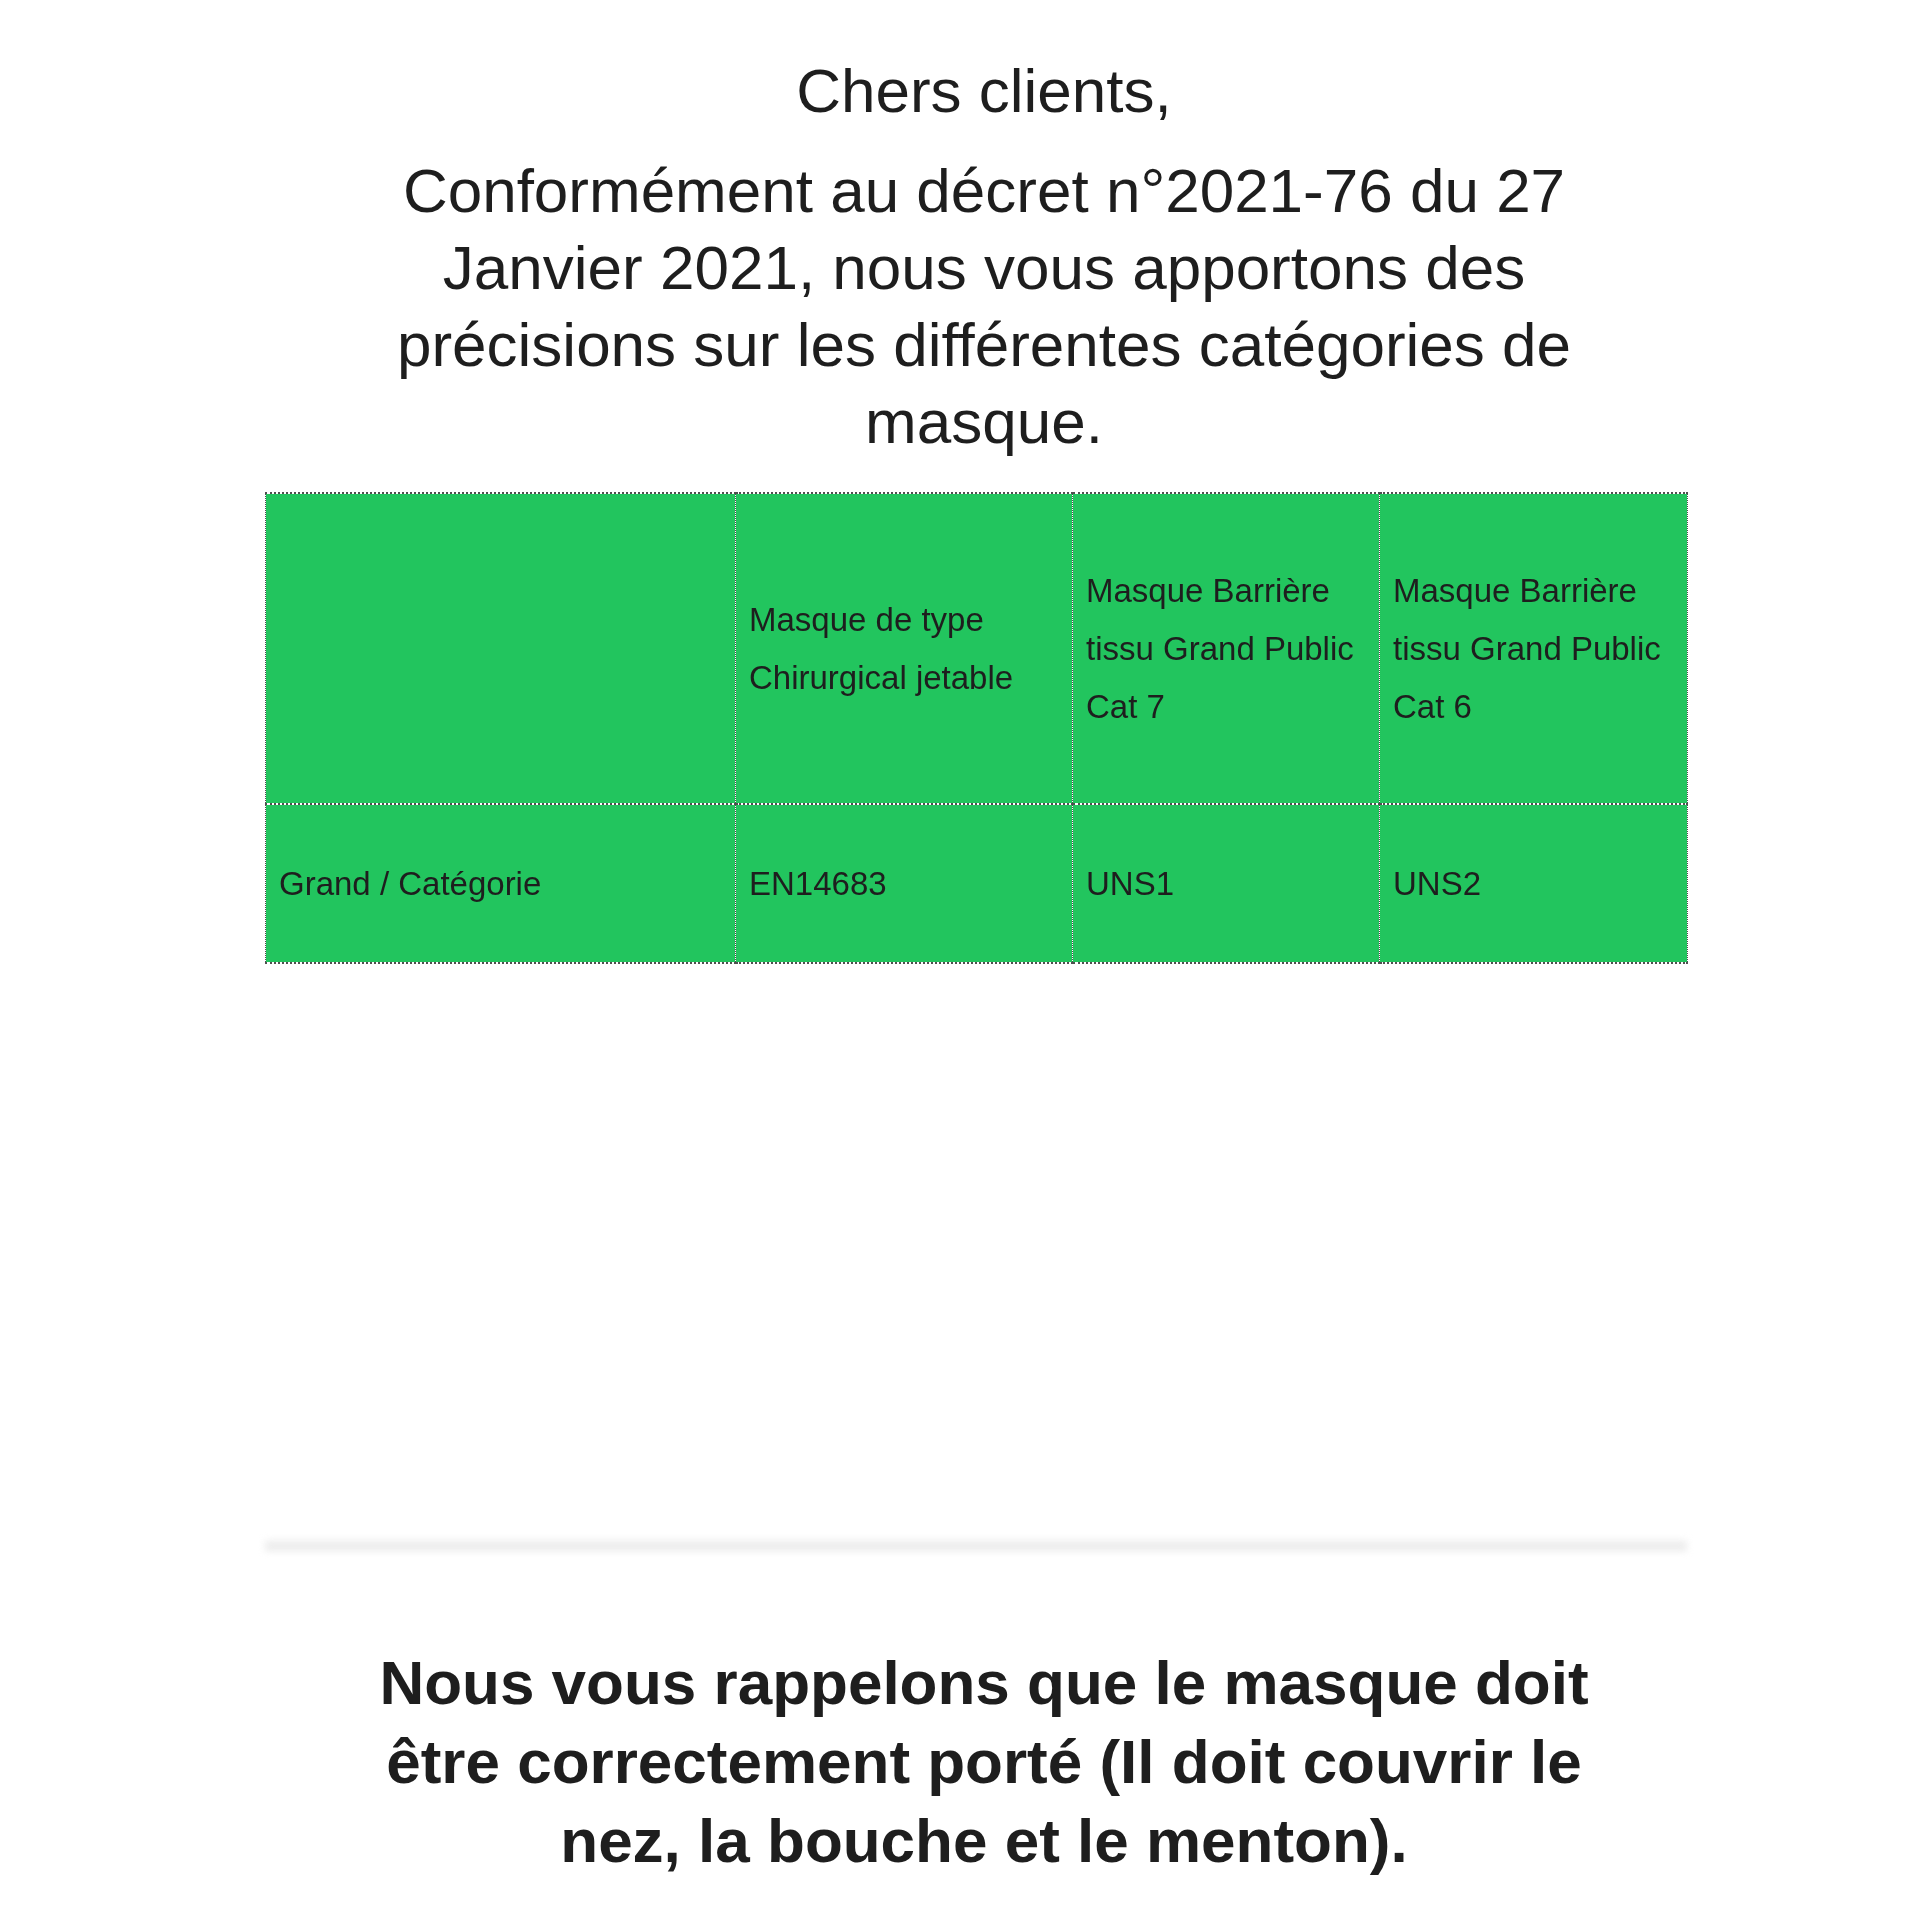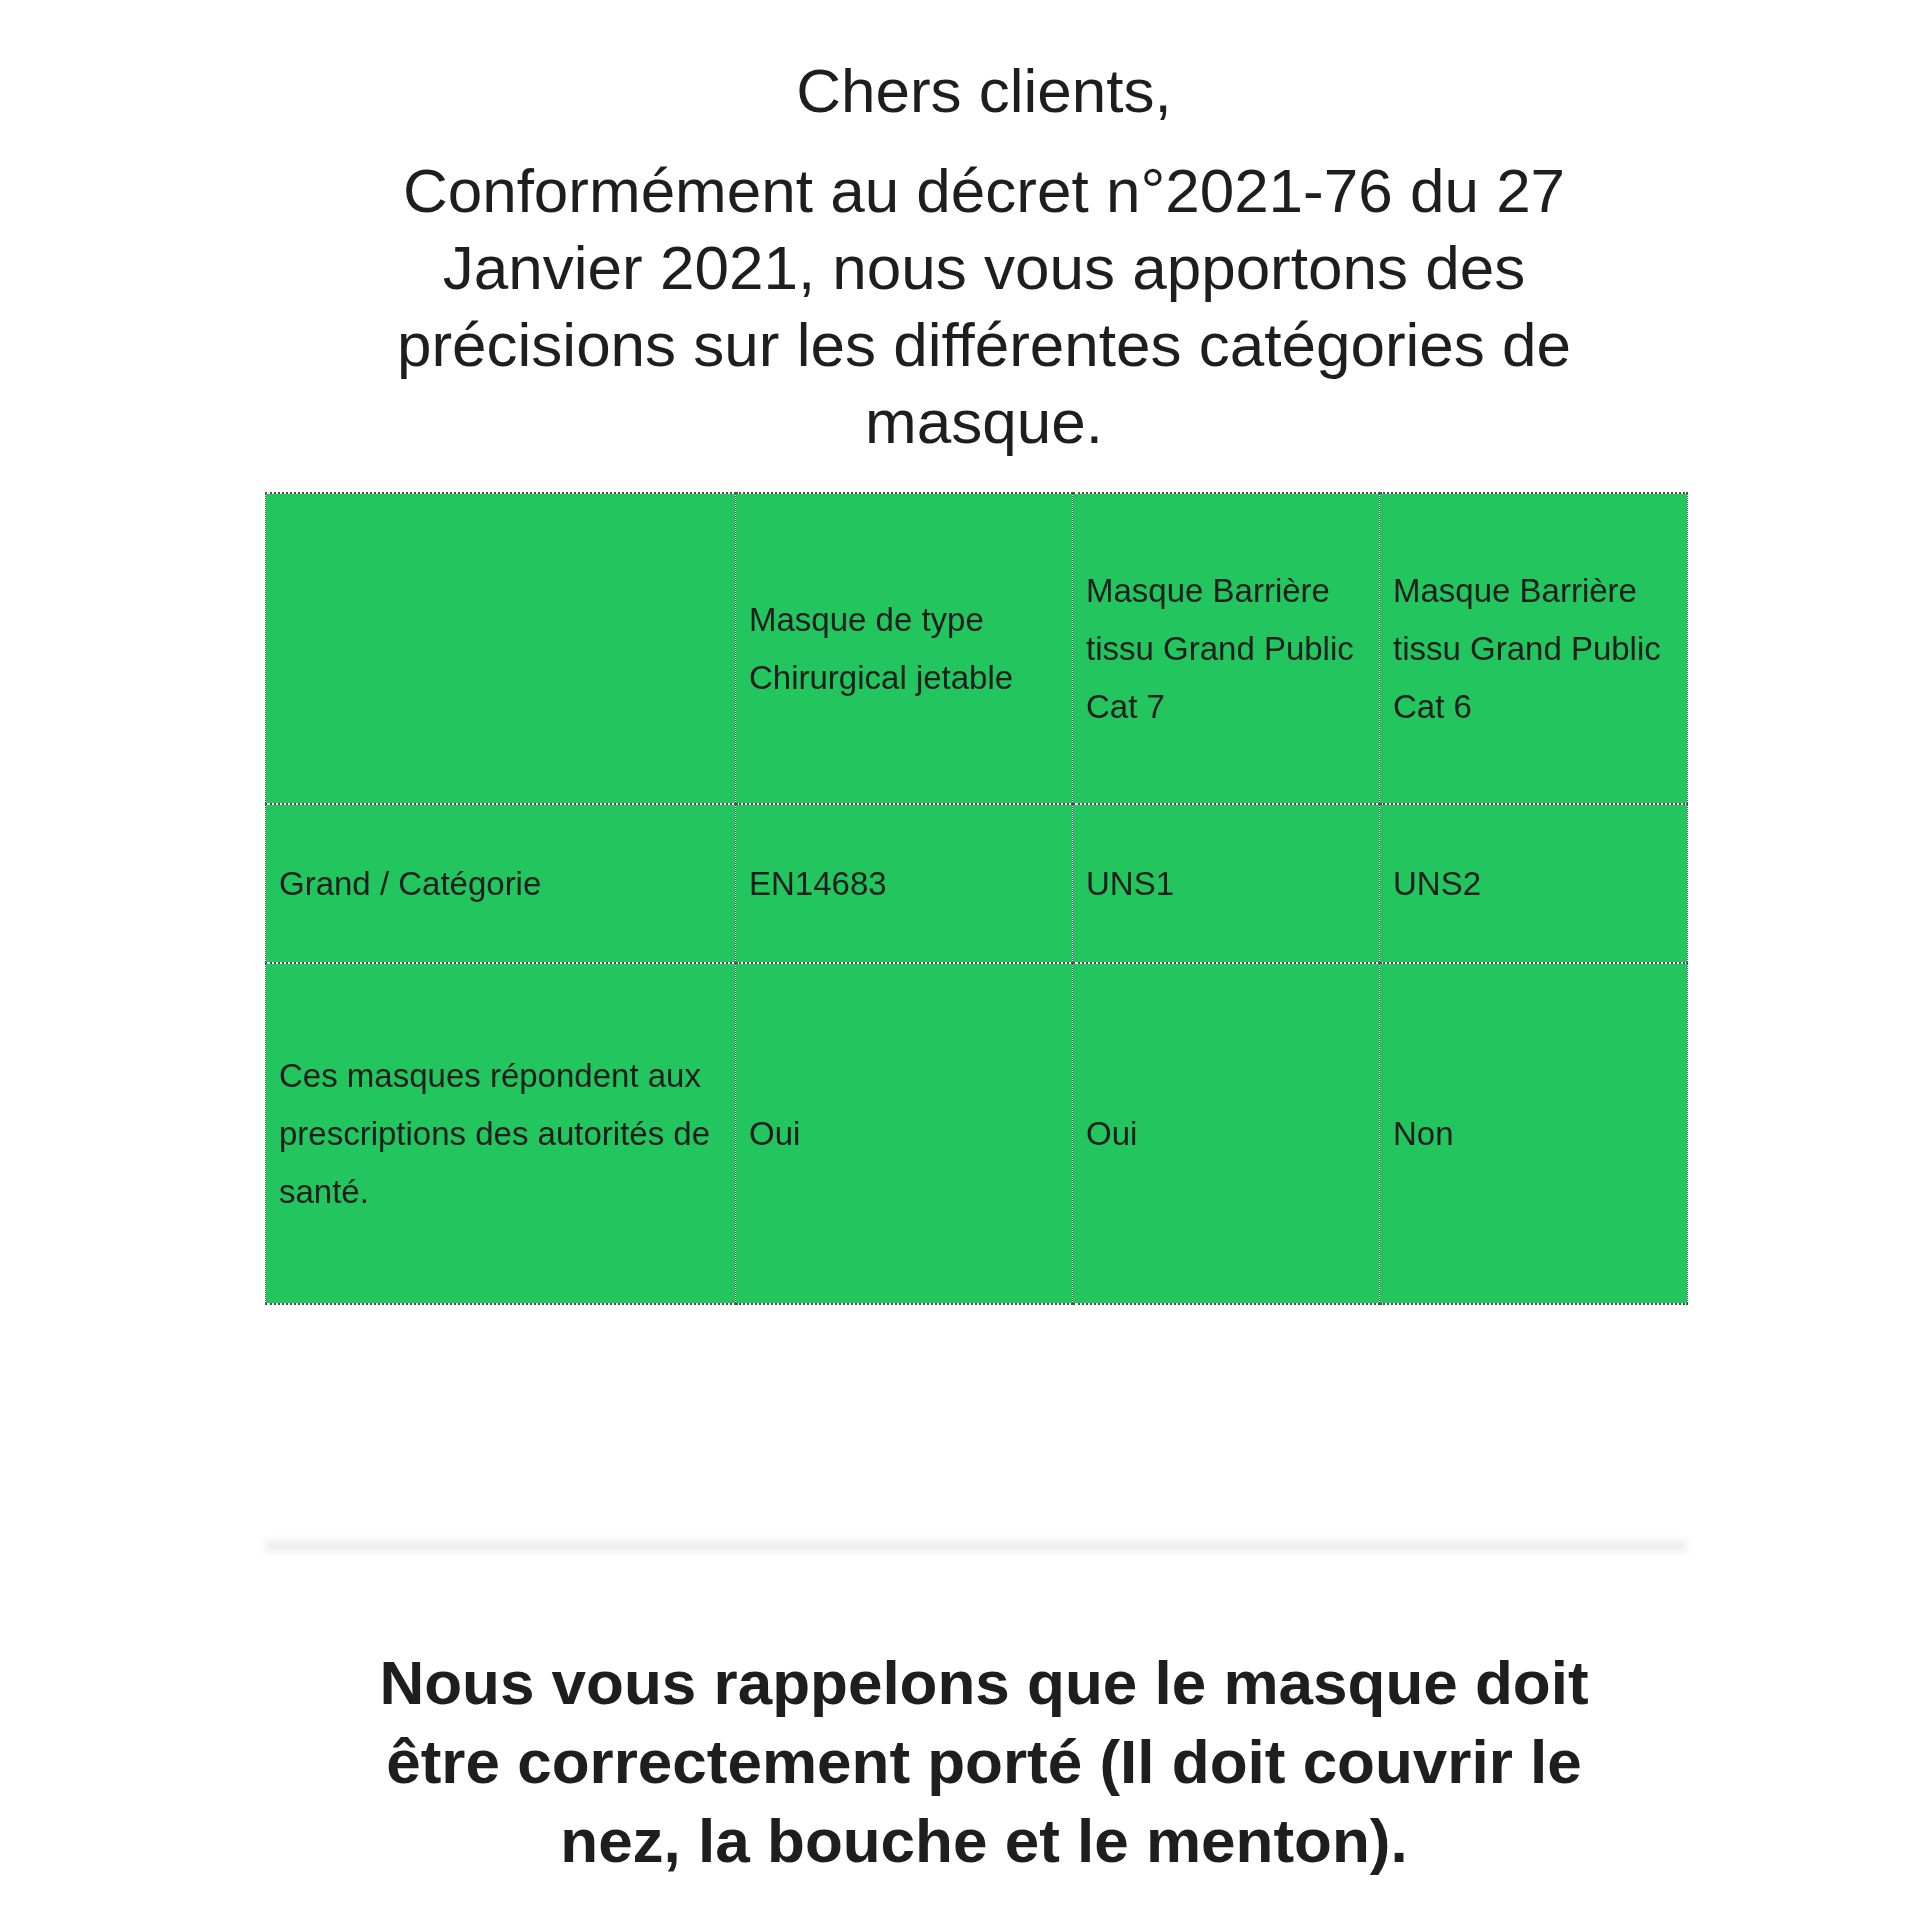--- a/index.html
+++ b/index.html
@@ -125,26 +125,20 @@
           <th>Masque de type Chirurgical jetable</th>
           <th>Masque Barrière tissu Grand Public Cat 7</th>
           <th>Masque Barrière tissu Grand Public Cat 6</th>
         </tr>
         <tr class="r-norme">
           <td>Grand / Catégorie</td>
           <td>EN14683</td>
           <td>UNS1</td>
           <td>UNS2</td>
         </tr>
-        <tr class="r-presc">
-          <td>Ces masques répondent aux prescriptions des autorités de santé.</td>
-          <td>Oui</td>
-          <td>Oui</td>
-          <td>Non</td>
-        </tr>
       </tbody>
     </table>
   </div>
 
   <div class="scan-artifact"></div>
 
   <div class="footer-note shift">
     <div class="line">Nous vous rappelons que le masque doit</div>
     <div class="line">être correctement porté (Il doit couvrir le</div>
     <div class="line">nez, la bouche et le menton).</div>

